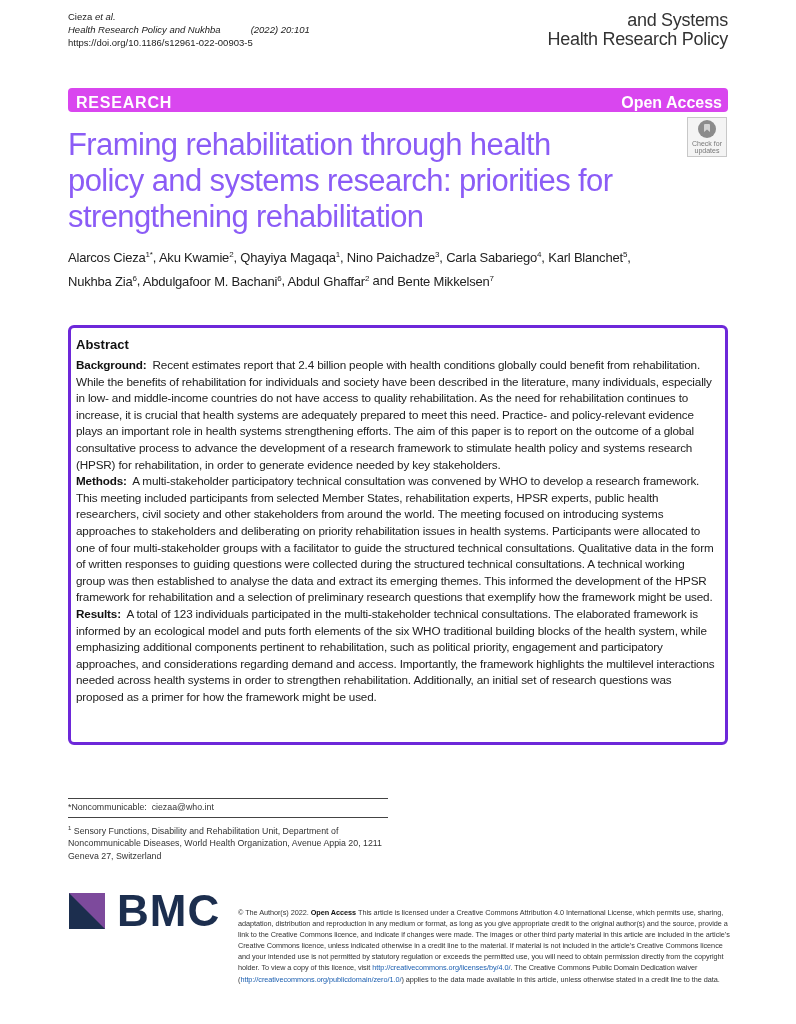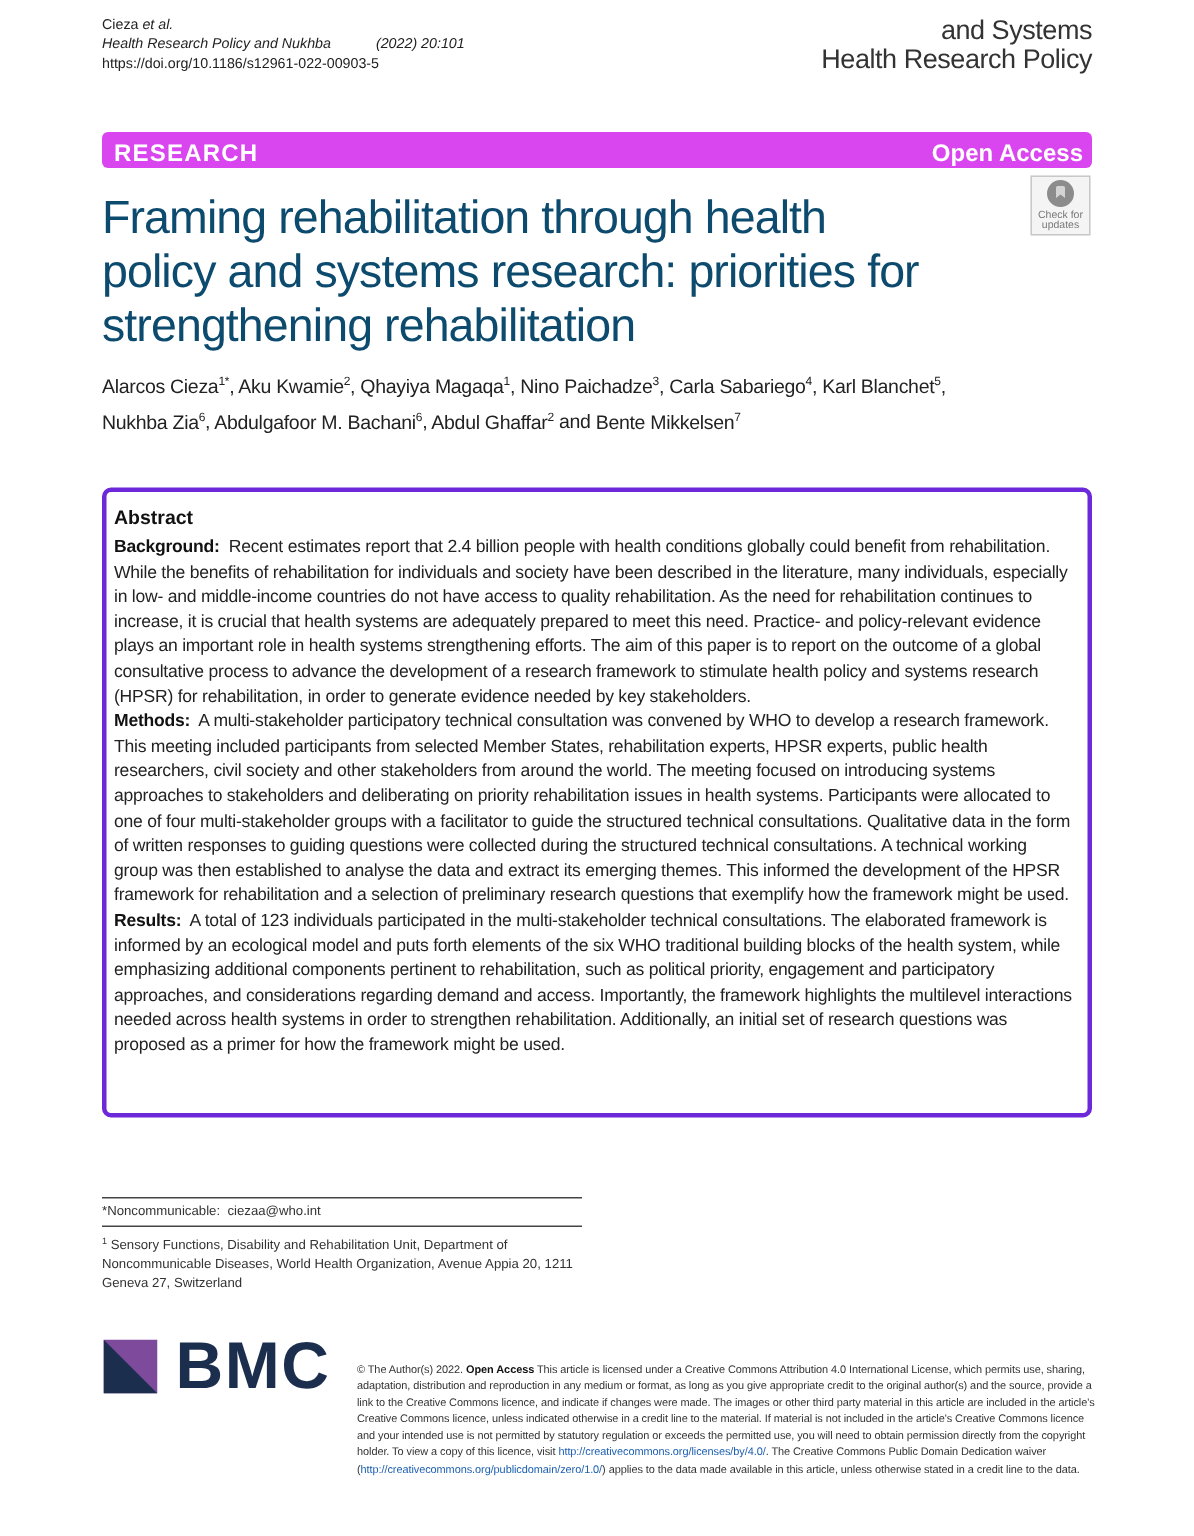--- a/index.html
+++ b/index.html
@@ -8,21 +8,21 @@
   .meta .it { font-style: italic; }
   .meta .vol { font-style: italic; margin-left: 30px; }
   .journal { position: absolute; right: 68px; top: 11px; text-align: right; font-size: 18px; line-height: 19px; color: #333; letter-spacing: -0.3px; }
   .banner { position: absolute; left: 68px; top: 88px; width: 660px; height: 24px; background: #d946ef; border-radius: 4px; color: #fff; font-weight: bold; display: flex; align-items: flex-end; justify-content: space-between; box-sizing: border-box; padding: 0 6px 0 8px; }
   .banner .left { font-size: 16px; letter-spacing: 0.8px; }
   .banner .right { font-size: 16px; }
   .checkbadge { position: absolute; left: 687px; top: 117px; width: 40px; height: 40px; border: 1px solid #c8c8c8; box-sizing: border-box; background: #f4f4f4; display: flex; flex-direction: column; align-items: center; justify-content: flex-start; padding-top: 2px; }
   .checkbadge .circle { width: 18px; height: 18px; border-radius: 50%; background: #8c8c8c; position: relative; }
   .checkbadge .circle::after { content: ""; position: absolute; left: 6px; top: 4px; width: 6px; height: 8px; background: #d4d4d4; border-radius: 1px 1px 0 0; clip-path: polygon(0 0,100% 0,100% 100%,50% 70%,0 100%); }
   .checkbadge .txt { font-size: 7px; line-height: 7px; color: #777; text-align: center; margin-top: 2px; }
-  .title { position: absolute; left: 68px; top: 127px; width: 560px; font-size: 31px; line-height: 36px; color: #0c4a6e; letter-spacing: -0.6px; margin: 0; font-weight: normal; }
+  .title { position: absolute; left: 68px; top: 127px; width: 560px; font-size: 31px; line-height: 36px; color: #8b5cf6; letter-spacing: -0.6px; margin: 0; font-weight: normal; }
   .authors { position: absolute; left: 68px; top: 245px; width: 670px; font-size: 13px; line-height: 20px; color: #222; letter-spacing: -0.2px; }
   .authors sup { font-size: 8px; }
   .abstract { position: absolute; left: 68px; top: 325px; width: 660px; height: 420px; border: 3px solid #6d28d9; border-radius: 6px; box-sizing: border-box; padding: 9px 9px 0 5px; }
   .abstract h2 { margin: 0 0 4px 0; font-size: 13px; line-height: 16px; font-weight: bold; color: #111; }
   .abstract p { margin: 0 0 0 0; font-size: 11.7px; line-height: 16.6px; color: #222; letter-spacing: -0.15px; }
   .abstract p b { font-weight: bold; color: #111; margin-right: 3px; }
   .rule { position: absolute; left: 68px; width: 320px; height: 1px; background: #444; }
   .corr { position: absolute; left: 68px; top: 802px; font-size: 8.8px; color: #333; }
   .affil { position: absolute; left: 68px; top: 822px; width: 330px; font-size: 8.8px; line-height: 12.5px; color: #333; }
   .affil sup { font-size: 6px; }

